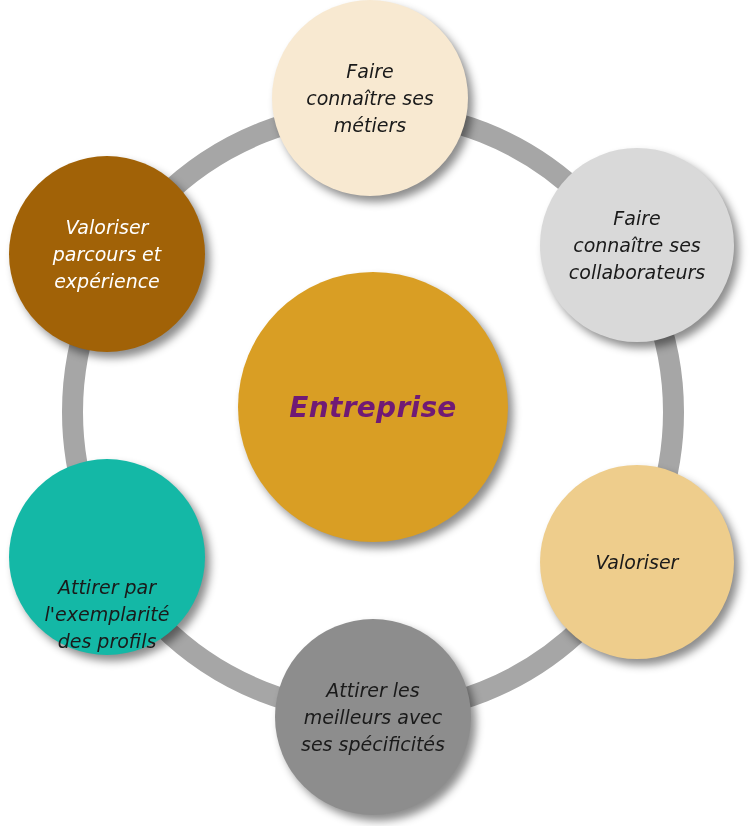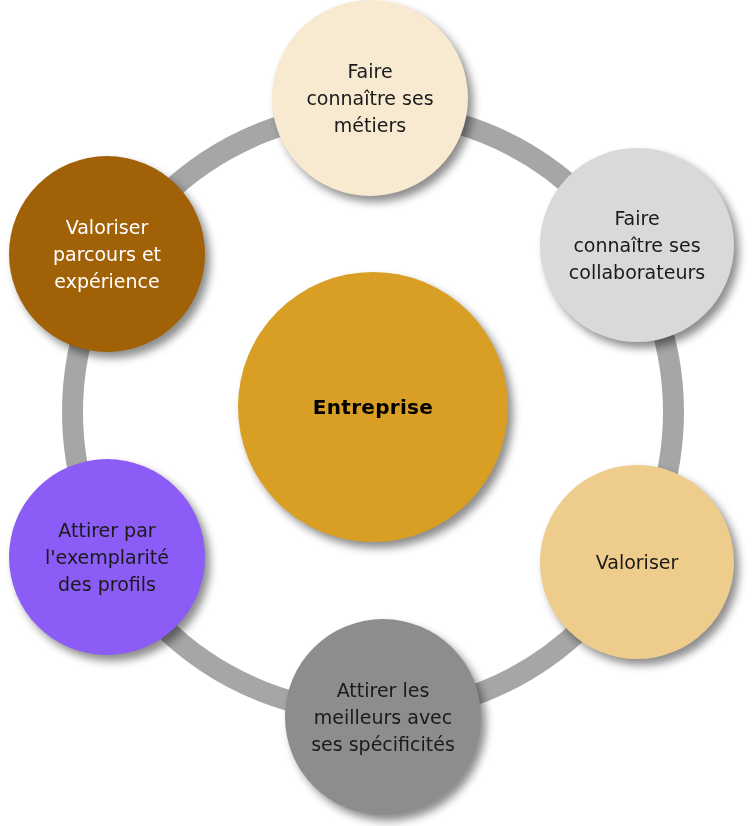--- a/index.html
+++ b/index.html
@@ -1,23 +1,23 @@
 <!DOCTYPE html>
 <html><head>
 <meta charset="utf-8">
 <style>
   html, body { margin: 0; padding: 0; background: #ffffff; }
   body { width: 753px; height: 826px; position: relative; overflow: hidden;
          font-family: "DejaVu Sans", "Liberation Sans", sans-serif; }
   .ring { position: absolute; border-radius: 50%; box-sizing: border-box; }
   .node { position: absolute; border-radius: 50%; display: flex; align-items: center;
           justify-content: center; text-align: center;
-          box-shadow: 5px 6px 8px rgba(0,0,0,0.45); }
+          box-shadow: 5px 6px 8px rgba(0,0,0,0.45); font-style: italic; }
   .node-label { font-size: 19px; line-height: 27px; white-space: pre-line; padding: 0 10px; }
-  .center-label { font-size: 20px; font-weight: bold; color: #000000; letter-spacing: 0.3px; }
+  .center-label { font-size: 28px; font-weight: bold; color: #701a75; letter-spacing: 0.3px; }
 </style>
 </head>
 <body>
 
 <div class="ring" style="left:62px; top:101px; width:622px; height:622px; border:21px solid #a6a6a6;"></div>
 
 <div class="node" style="left:238px; top:272px; width:270px; height:270px; background:#d99e24;">
   <span class="center-label">Entreprise</span>
 </div>
 
@@ -30,27 +30,27 @@
 <div class="node" style="left:540px; top:148px; width:194px; height:194px; background:#d9d9d9; color:#1a1a1a;">
   <span class="node-label">Faire
 connaître ses
 collaborateurs</span>
 </div>
 
 <div class="node" style="left:540px; top:465px; width:194px; height:194px; background:#eecd8c; color:#1a1a1a;">
   <span class="node-label">Valoriser</span>
 </div>
 
-<div class="node" style="left:285px; top:619px; width:196px; height:196px; background:#8d8d8d; color:#1a1a1a;">
+<div class="node" style="left:275px; top:619px; width:196px; height:196px; background:#8d8d8d; color:#1a1a1a;">
   <span class="node-label">Attirer les
 meilleurs avec
 ses spécificités</span>
 </div>
 
-<div class="node" style="left:9px; top:459px; width:196px; height:196px; background:#8b5cf6; color:#1a1a1a;">
+<div class="node" style="left:9px; top:459px; width:196px; height:196px; background:#14b8a6; color:#1a1a1a;align-items:flex-end;">
   <span class="node-label">Attirer par
 l'exemplarité
 des profils</span>
 </div>
 
 <div class="node" style="left:9px; top:156px; width:196px; height:196px; background:#a16207; color:#ffffff;">
   <span class="node-label">Valoriser
 parcours et
 expérience</span>
 </div>

